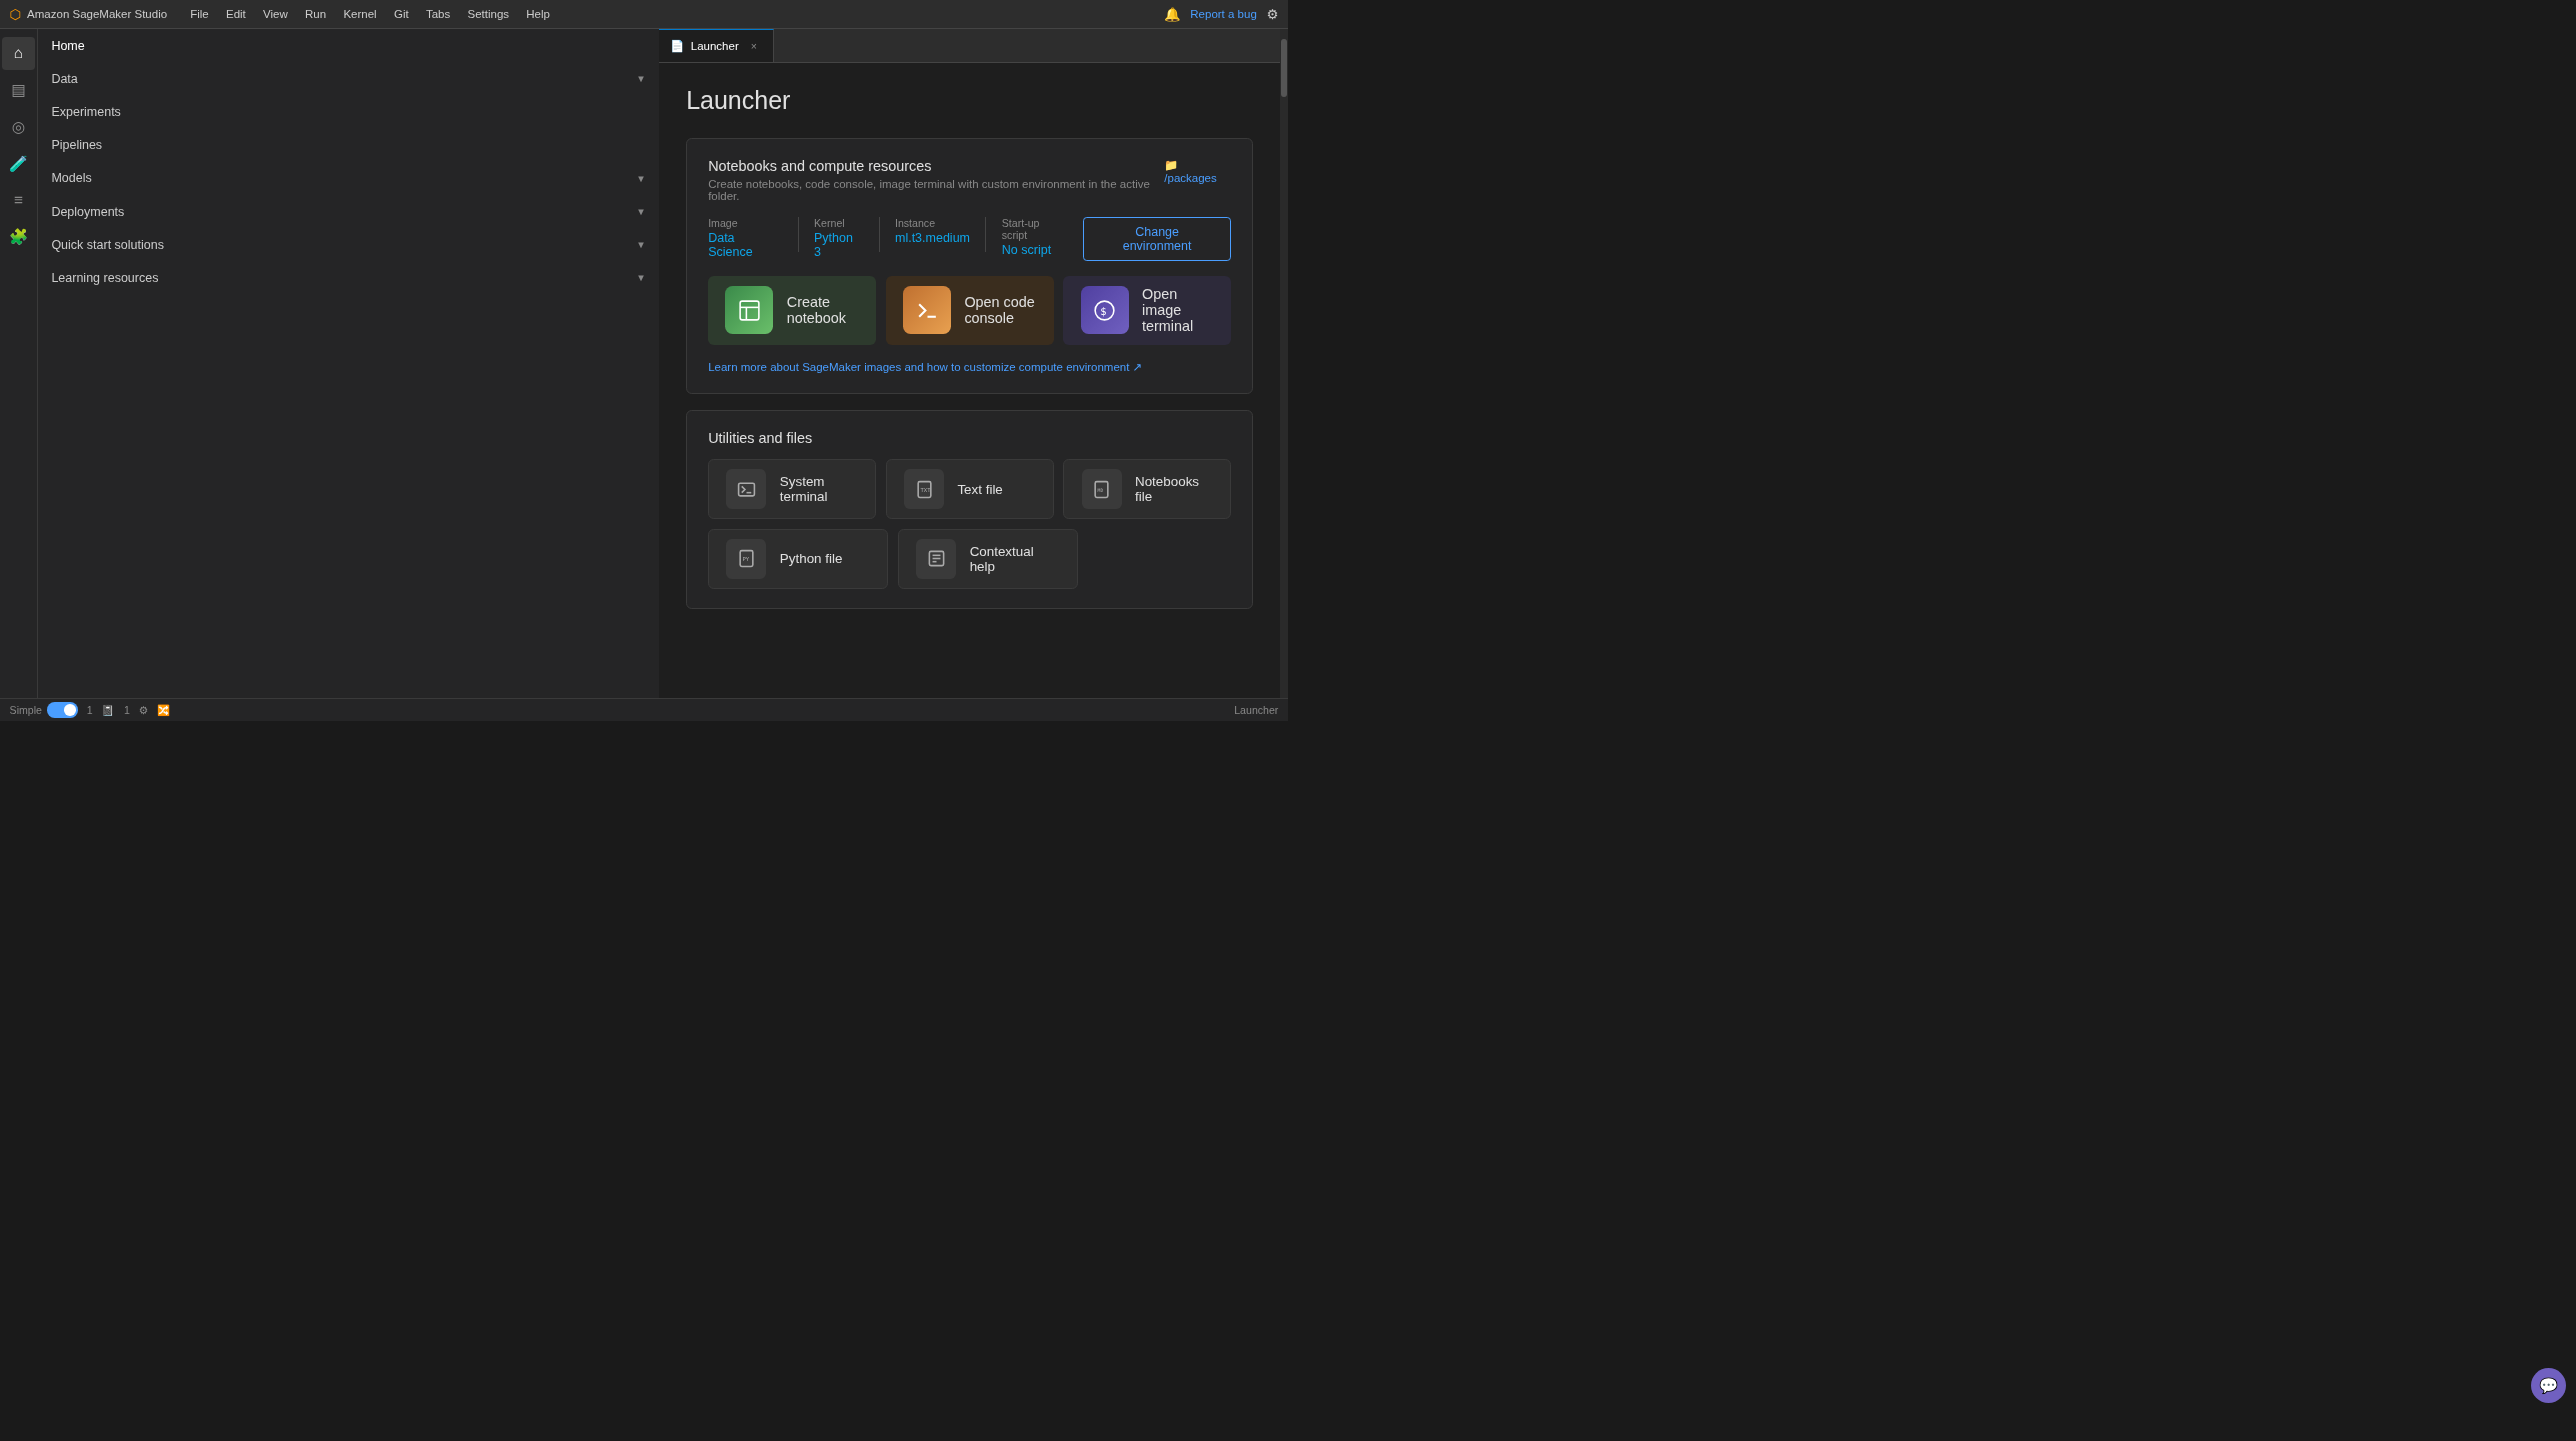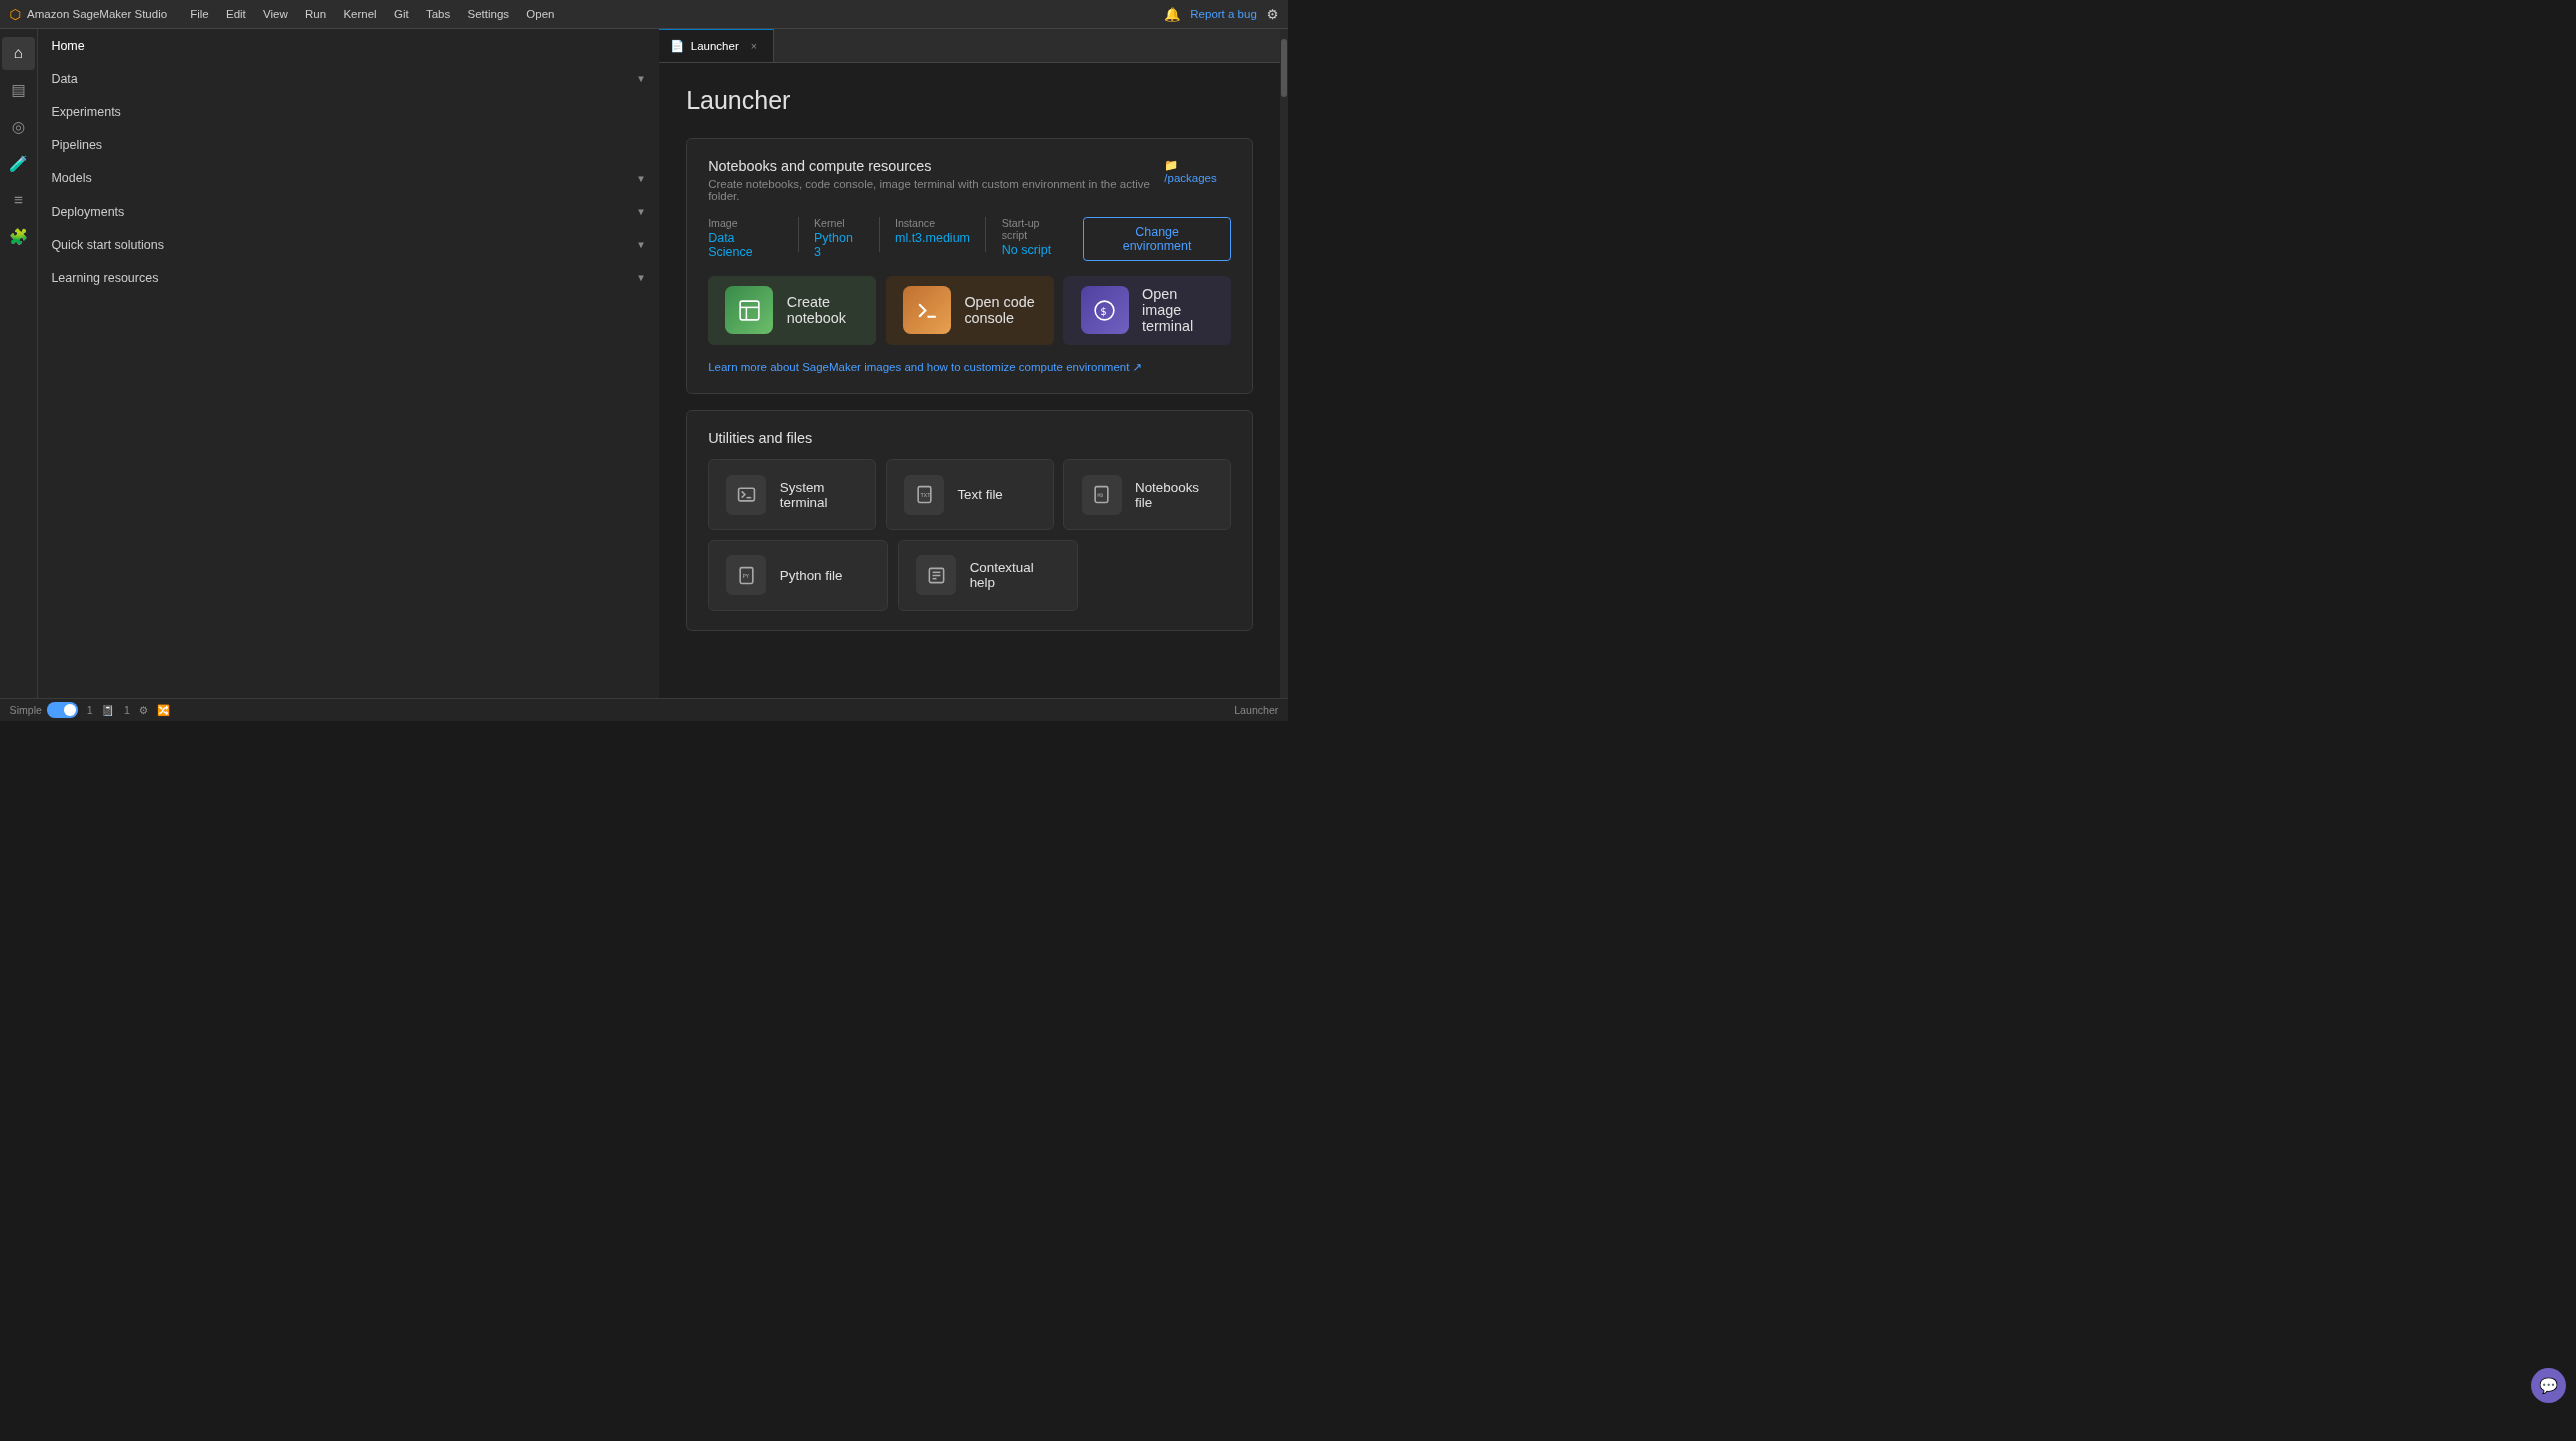--- a/index.html
+++ b/index.html
@@ -284,21 +284,21 @@
     .util-row {
       display: flex;
       gap: 9.6px;
     }
     .util-btn {
       flex: 1;
       display: flex;
       align-items: center;
       gap: 13.4px;
       padding: 0 17.3px;
-      height: 71px;
+      height: 60px;
       background: #2d2d2d;
       border: 1px solid #3a3a3a;
       border-radius: 5.8px;
       cursor: pointer;
       font-size: 13.4px;
       color: #e0e0e0;
       text-align: left;
     }
     .util-icon-wrapper {
       width: 40px;
@@ -410,21 +410,21 @@
   <span class="app-title">Amazon SageMaker Studio</span>
   <div class="menu-items">
     <span class="menu-item">File</span>
     <span class="menu-item">Edit</span>
     <span class="menu-item">View</span>
     <span class="menu-item">Run</span>
     <span class="menu-item">Kernel</span>
     <span class="menu-item">Git</span>
     <span class="menu-item">Tabs</span>
     <span class="menu-item">Settings</span>
-    <span class="menu-item">Open</span>
+    <span class="menu-item">Help</span>
   </div>
   <div class="menu-bar-right">
     <span class="bell-icon">🔔</span>
     <span class="report-bug">Report a bug</span>
     <span class="settings-icon">⚙</span>
   </div>
 </div>
 
 <div class="full-layout">
 

